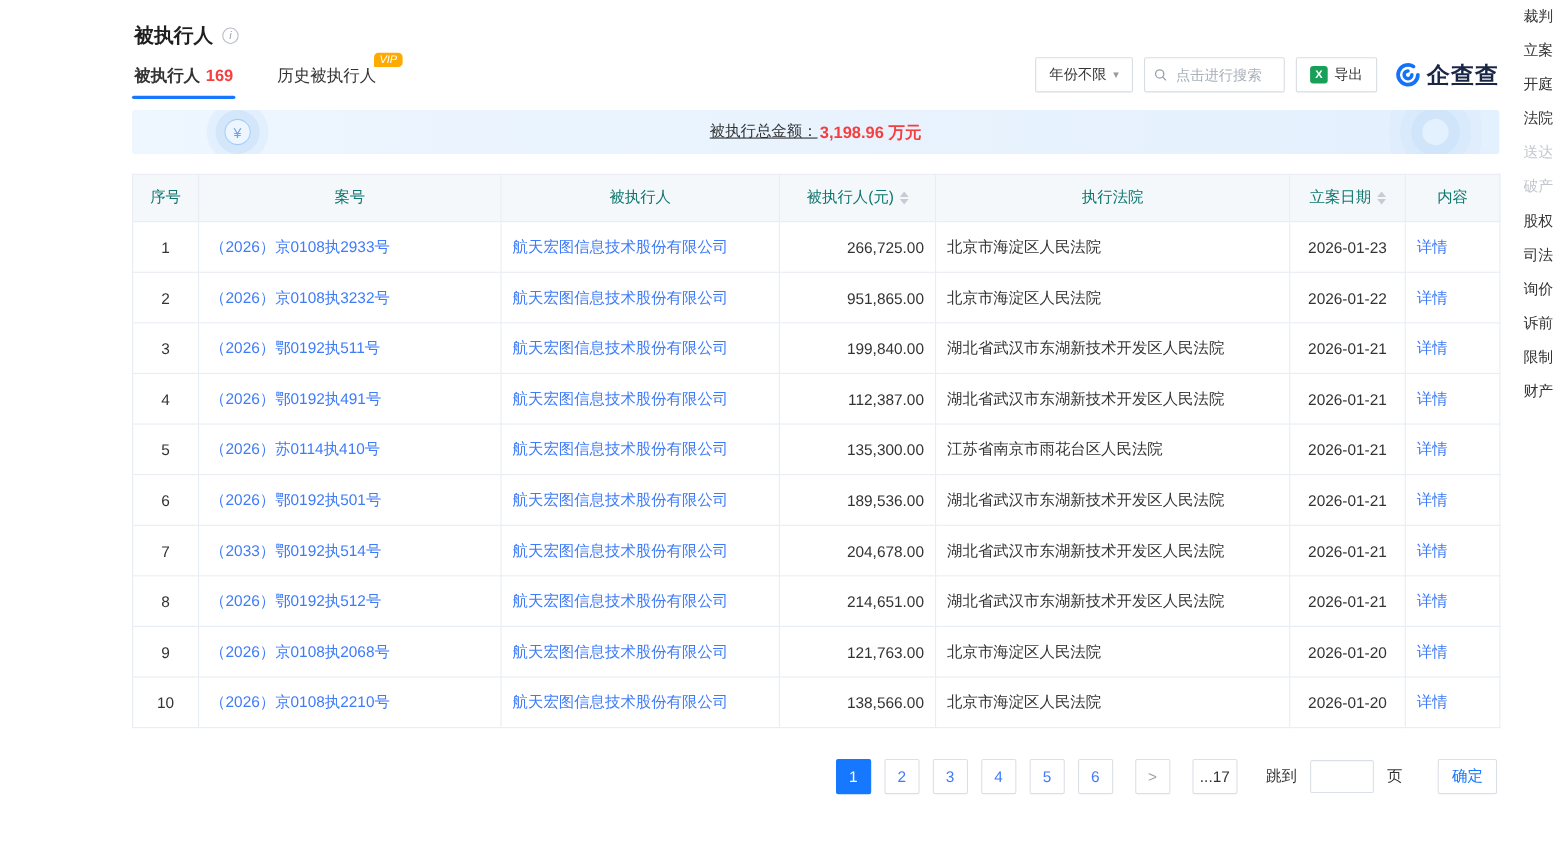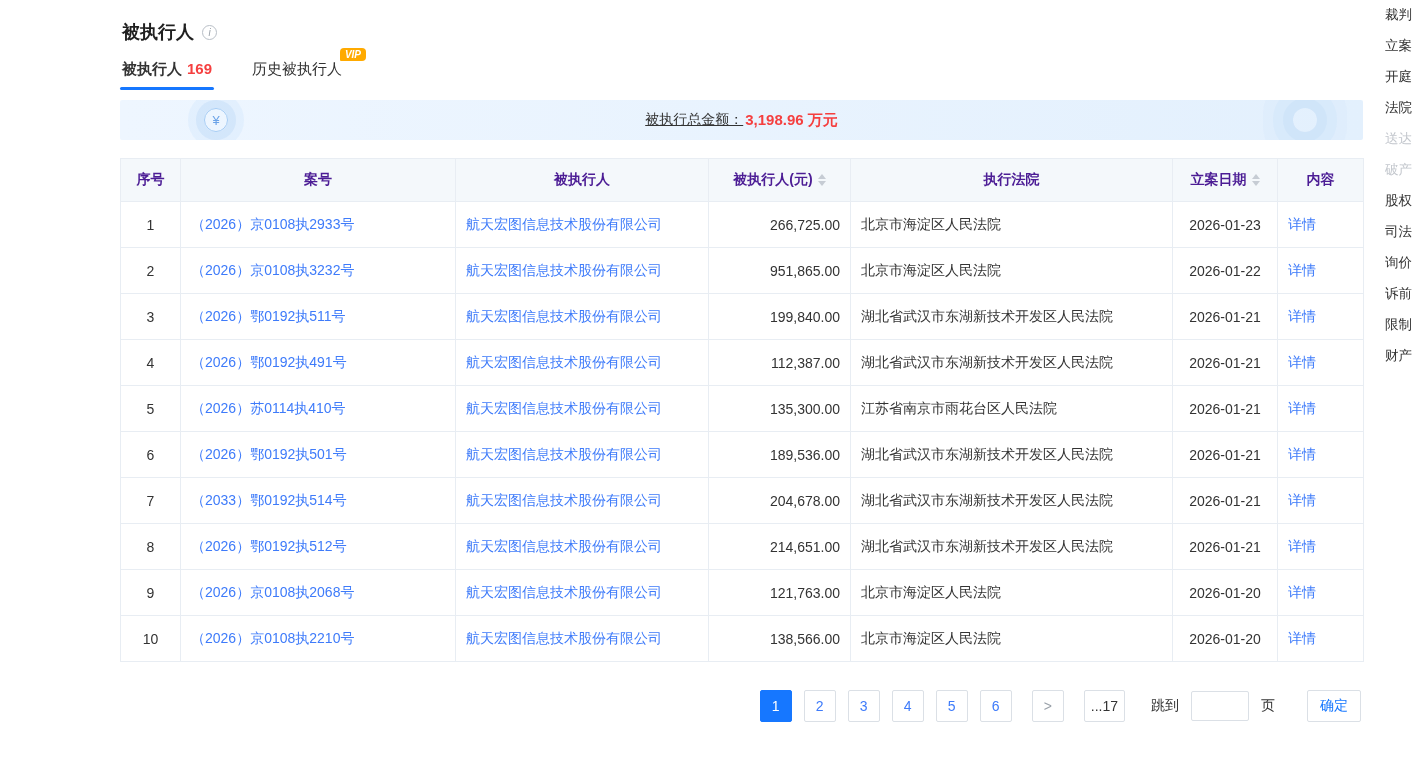--- a/index.html
+++ b/index.html
@@ -19,21 +19,21 @@
     color:#9aa1a9; font-size:10px; font-style:italic; display:flex; align-items:center; justify-content:center; cursor:pointer; }
 
   
   .tabbar { position:absolute; top:48px; left:0; right:0; height:42px; display:flex; justify-content:space-between; }
   .tabs { display:flex; gap:36px; align-items:flex-end; }
   .tab { position:relative; padding:0 2px 11px; font-size:15px; color:#333; cursor:pointer; }
   .tab.active .tab-label { font-weight:700; }
   .tab.active::after { content:""; position:absolute; left:0; right:0; bottom:0; height:3px; background:#1677ff; border-radius:2px; }
   .tab-count { color:#f53f3f; font-weight:700; margin-left:5px; }
   .vip-badge { position:absolute; top:-12px; right:-22px; background:#ffaa00; color:#fff;
-    font-size:10px; font-weight:700; font-style:italic; padding:1px 5px; border-radius:4px 4px 4px 1px; }
+    font-size:10px; font-weight:400; font-style:italic; padding:1px 5px; border-radius:4px 4px 4px 1px; }
 
   .controls { display:flex; align-items:center; gap:10px; align-self:center; margin-bottom:2px; }
   .ctrl-btn { height:32px; display:flex; align-items:center; gap:6px; border:1px solid #d8dde3;
     border-radius:2px; background:#fff; padding:0 12px; font-size:13px; color:#333; cursor:pointer; font-family:inherit; }
   .caret { color:#999; font-size:10px; }
   .search-box { height:32px; width:128px; border:1px solid #d8dde3; border-radius:2px;
     display:flex; align-items:center; padding:0 8px; gap:6px; background:#fff; }
   .search-box input { border:none; outline:none; width:92px; font-size:13px; color:#333; font-family:inherit; background:transparent; }
   ::placeholder { color:#a8b0ba; }
   .excel-icon { width:16px; height:16px; background:#18a058; border-radius:3px; color:#fff;
@@ -52,21 +52,21 @@
     display:flex; align-items:center; justify-content:center; font-size:13px;
     box-shadow:0 0 0 8px rgba(166,205,245,.25), 0 0 0 16px rgba(166,205,245,.14); }
   .ripple-right { position:absolute; right:46px; top:50%; transform:translateY(-50%);
     width:24px; height:24px; border-radius:50%;
     box-shadow:0 0 0 10px rgba(166,205,245,.16), 0 0 0 20px rgba(166,205,245,.11), 0 0 0 30px rgba(166,205,245,.07); }
 
   
   table.exec { position:absolute; top:158px; left:0; width:1243px; border-collapse:collapse;
     table-layout:fixed; font-size:14px; background:#fff; }
   .exec th, .exec td { border:1px solid #e8edf3; }
-  .exec th { height:43px; background:#f4f8fb; font-weight:700; color:#4c1d95; text-align:center; padding:0 4px; }
+  .exec th { height:43px; background:#f4f8fb; font-weight:400; color:#0f766e; text-align:center; padding:0 4px; }
   .exec td { height:46px; padding:0 10px; color:#333; }
   .th-flex { display:flex; align-items:center; justify-content:center; gap:5px; }
   .sorter { display:flex; flex-direction:column; gap:2px; }
   .sorter i { display:block; width:0; height:0; border-left:4px solid transparent; border-right:4px solid transparent; }
   .sorter .up { border-bottom:5px solid #c6ccd4; }
   .sorter .down { border-top:5px solid #c6ccd4; }
   .c-index { text-align:center; padding:0; }
   .c-case { padding-left:15px; }
   .c-person { padding-left:8px; }
   .c-amount { text-align:right; padding-right:14px; }
@@ -108,20 +108,44 @@
     </div>
 
     <div class="tabbar">
       <div class="tabs">
         <div class="tab active">
           <span class="tab-label">被执行人</span><span class="tab-count">169</span>
         </div>
         <div class="tab">
           <span class="tab-label">历史被执行人</span>
           <span class="vip-badge">VIP</span>
+        </div>
+      </div>
+      <div class="controls">
+        <button class="ctrl-btn">
+          <span>年份不限</span>
+          <span class="caret">▾</span>
+        </button>
+        <div class="search-box">
+          <svg width="14" height="14" viewBox="0 0 16 16">
+            <circle cx="7" cy="7" r="5" fill="none" stroke="#9aa1a9" stroke-width="1.6"></circle>
+            <line x1="10.8" y1="10.8" x2="14.2" y2="14.2" stroke="#9aa1a9" stroke-width="1.6" stroke-linecap="round"></line>
+          </svg>
+          <input placeholder="点击进行搜索" style="">
+        </div>
+        <button class="ctrl-btn">
+          <span class="excel-icon">X</span>
+          <span>导出</span>
+        </button>
+        <div class="logo">
+          <svg width="24" height="24" viewBox="0 0 24 24">
+            <path d="M21 12a9 9 0 1 1-4-7.5" fill="none" stroke="#1372f8" stroke-width="3.4" stroke-linecap="round"></path>
+            <path d="M15.5 12a3.5 3.5 0 1 1-3.5-3.5" fill="none" stroke="#1372f8" stroke-width="3.2" stroke-linecap="round"></path>
+          </svg>
+          <span class="logo-text">企查查</span>
         </div>
       </div>
     </div>
 
     <div class="banner">
       <span class="coin">¥</span>
       <span class="banner-label">被执行总金额：</span>
       <span class="banner-value">3,198.96 万元</span>
       <span class="ripple-right"></span>
     </div>

